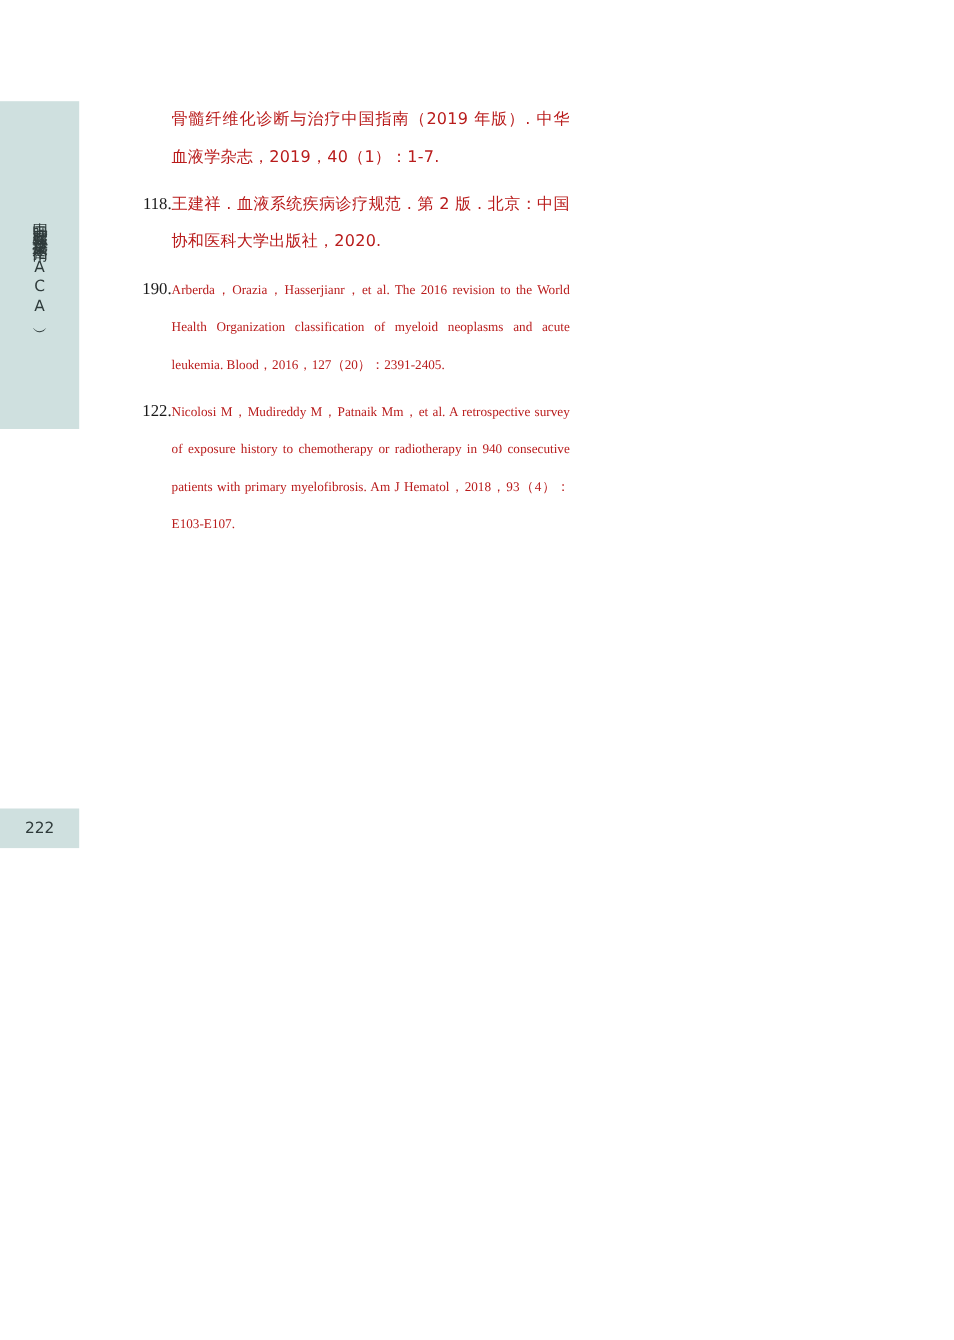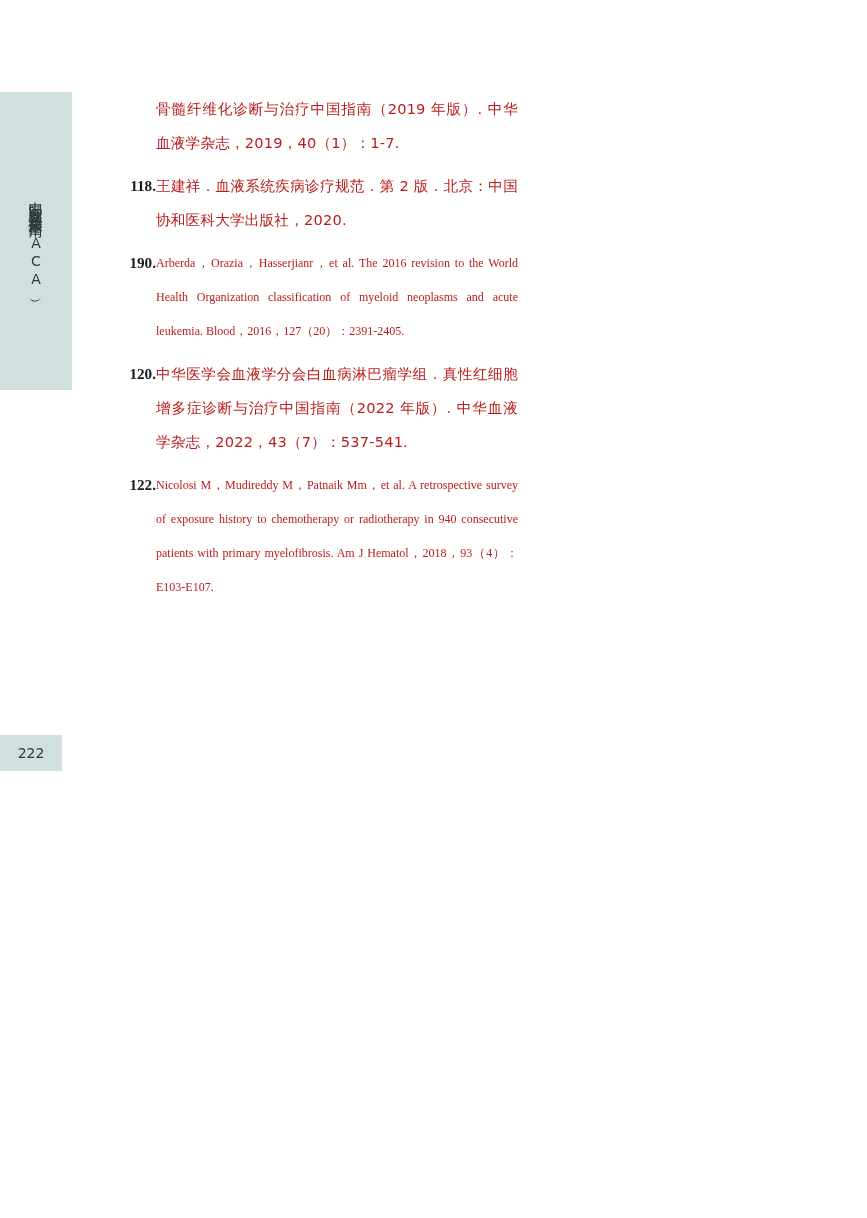--- a/index.html
+++ b/index.html
@@ -37,21 +37,21 @@
     color: #2f3b3b;
     line-height: 1;
     white-space: nowrap;
   }
 
   
   .page-num-block {
     position: absolute;
     left: 0;
     top: 735px;
-    width: 62px;
+    width: 72px;
     height: 36px;
     background: #cfe0df;
     display: flex;
     align-items: center;
     justify-content: center;
   }
   .page-num {
     font-family: "DejaVu Sans", sans-serif;
     font-size: 14px;
     color: #2f3b3b;
@@ -72,21 +72,20 @@
   }
   .ref-num {
     flex: 0 0 auto;
     width: 38px;
     text-align: right;
     font-size: 15.2px;
     line-height: 34px;
     font-family: "Liberation Serif", serif;
     color: #1a1a1a;
     white-space: nowrap;
-    font-weight: bold;
   }
   .ref-body {
     flex: 1 1 auto;
     font-size: 15.2px;
     line-height: 34px;
     text-align: justify;
     text-justify: inter-ideograph;
     color: #b91c1c;
     word-break: break-word;
   }
@@ -122,20 +121,16 @@
     </div>
     <div class="ref-entry">
       <div class="ref-num">118.</div>
       <div class="ref-body cjk">王建祥 . 血液系统疾病诊疗规范 . 第 2 版 . 北京：中国协和医科大学出版社，2020.</div>
     </div>
     <div class="ref-entry">
       <div class="ref-num">190.</div>
       <div class="ref-body latin">Arberda，Orazia，Hasserjianr，et al. The 2016 revision to the World Health Organization classification of myeloid neoplasms and acute leukemia. Blood，2016，127（20）：2391-2405.</div>
     </div>
     <div class="ref-entry">
-      <div class="ref-num">120.</div>
-      <div class="ref-body cjk">中华医学会血液学分会白血病淋巴瘤学组 . 真性红细胞增多症诊断与治疗中国指南（2022 年版）. 中华血液学杂志，2022，43（7）：537-541.</div>
-    </div>
-    <div class="ref-entry">
       <div class="ref-num">122.</div>
       <div class="ref-body latin">Nicolosi M，Mudireddy M，Patnaik Mm，et al. A retrospective survey of exposure history to chemotherapy or radiotherapy in 940 consecutive patients with primary myelofibrosis. Am J Hematol，2018，93（4）：E103-E107.</div>
     </div>
   </div>
 
 </body></html>

